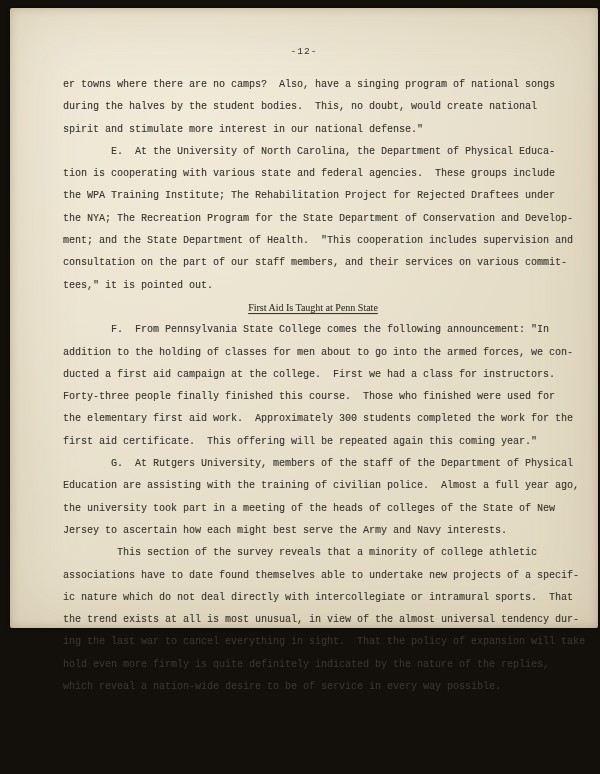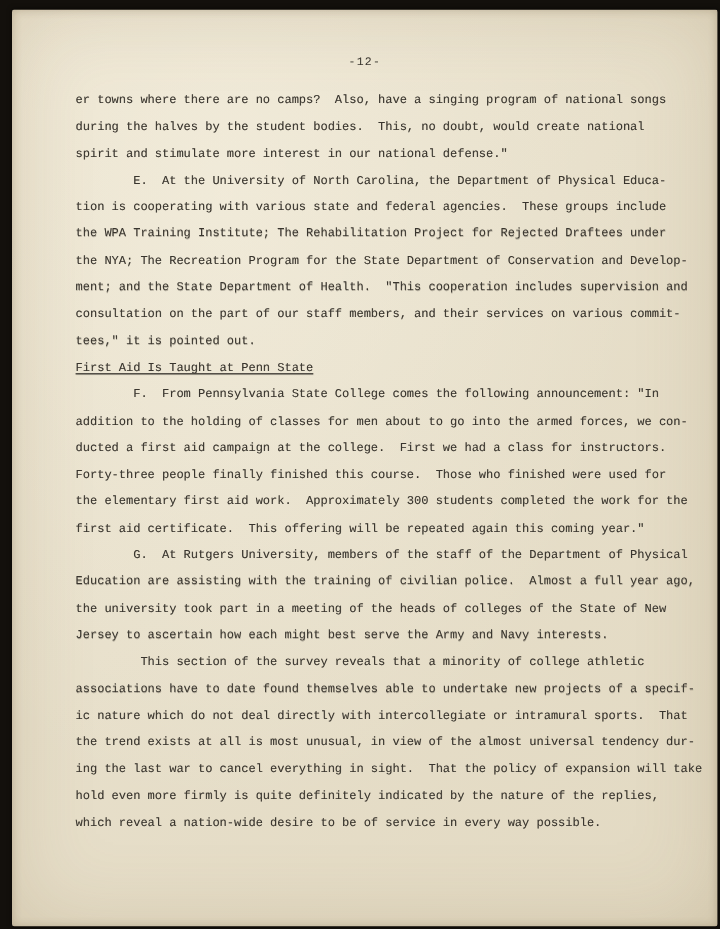--- a/index.html
+++ b/index.html
@@ -10,21 +10,21 @@
     position: relative;
     overflow: hidden;
     background: #13100c;
     font-family: "Liberation Mono", "DejaVu Sans Mono", monospace;
   }
   .paper {
     position: absolute;
     left: 10px;
     top: 8px;
     width: 588px;
-    height: 764px;
+    height: 620px;
     border-radius: 2px;
     background:
       radial-gradient(ellipse at 30% 20%, rgba(255,252,240,0.35), rgba(255,252,240,0) 60%),
       linear-gradient(135deg, var(--paper, #ebe3cf) 0%, #e7dfca 45%, #e2d9c2 100%);
     box-shadow:
       inset 0 0 70px rgba(135,110,65,0.20),
       inset 0 0 8px rgba(90,70,40,0.28),
       0 0 4px rgba(0,0,0,0.6);
   }
   .page-number {
@@ -44,22 +44,23 @@
     width: 500px;
     font-size: 10px;
     line-height: 22.3px;
     color: var(--ink, #39352e);
     white-space: pre;
     text-shadow: 0.2px 0.2px 0 rgba(60,55,45,0.35);
   }
   .line { height: 22.3px; }
   .heading {
     height: 22.3px;
-    text-align: left;
+    text-align: center;
     white-space: normal;
+    font-family: Liberation Serif, serif;
   }
   .heading span {
     text-decoration: underline;
     text-underline-offset: 2px;
   }
 </style>
 </head>
 <body>
 
 <div class="paper">

